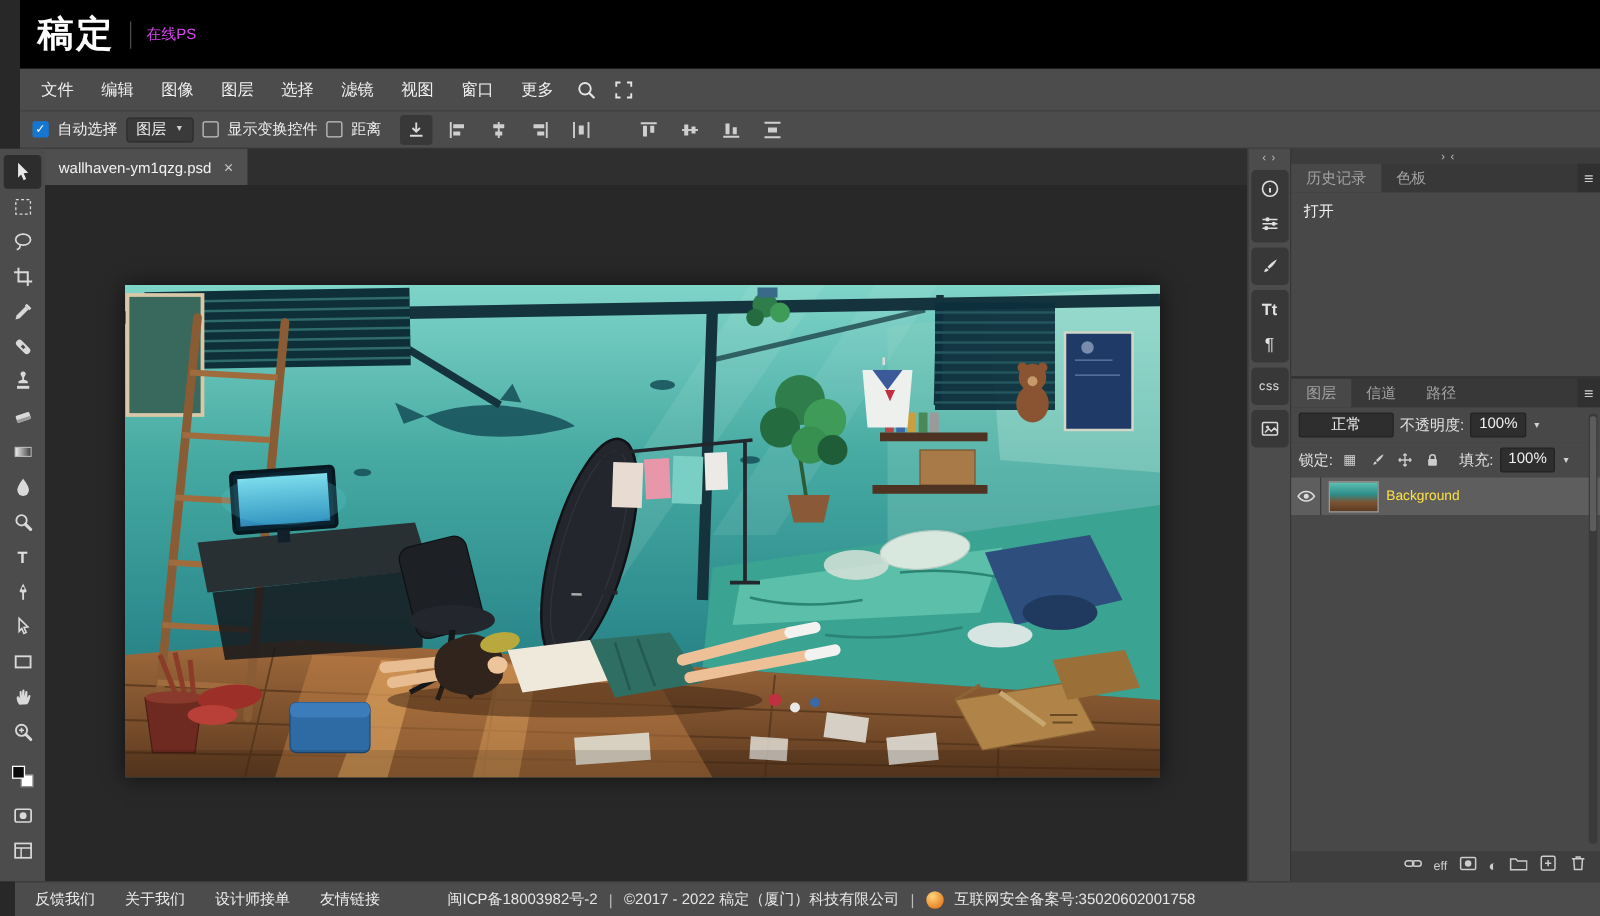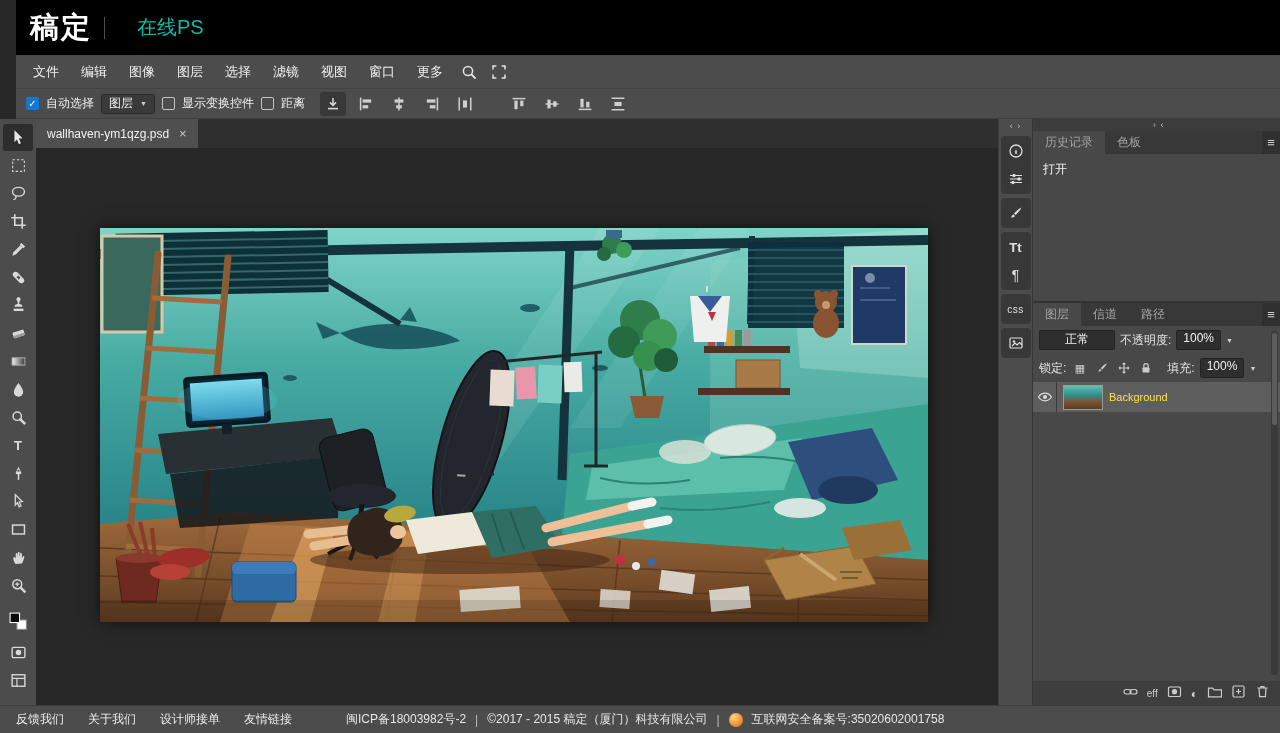--- a/index.html
+++ b/index.html
@@ -4,21 +4,21 @@
 <style>
   *{margin:0;padding:0;box-sizing:border-box;}
   html,body{background:#1a1a1a;}
   .app{position:relative;width:1280px;height:733px;background:#282828;overflow:hidden;
        font-family:"Liberation Sans","DejaVu Sans",sans-serif;padding-left:16px;-webkit-font-smoothing:antialiased;}
 
   
   .topbar{height:55px;background:#000;display:flex;align-items:center;padding-left:14px;gap:12px;}
   .logo{color:#fff;font-size:29px;font-weight:700;letter-spacing:2px;}
   .logo-sep{width:1px;height:22px;background:#4d4d4d;}
-  .subtitle{color:#14b8a6;font-size:20px;margin-left:20px;}
+  .subtitle{color:#d946ef;font-size:12px;}
 
   
   .menubar{height:34px;background:#4c4c4c;display:flex;align-items:center;padding:0 6px;border-bottom:1px solid #424242;}
   .menu-item{padding:0 11px;font-size:13px;color:#f0f0f0;line-height:34px;cursor:default;}
   .mb-icon{width:30px;height:26px;display:flex;align-items:center;justify-content:center;}
 
   
   .optionsbar{height:30px;background:#4c4c4c;display:flex;align-items:center;gap:7px;padding:0 10px;border-bottom:1px solid #3e3e3e;}
   .chk{width:13px;height:13px;border:1px solid #c4c4c4;border-radius:2px;display:inline-flex;align-items:center;justify-content:center;font-size:10px;color:#fff;background:transparent;flex:none;}
   .chk.on{background:#1577d1;border-color:#1577d1;}
@@ -80,21 +80,21 @@
   .eye-cell{width:24px;height:100%;display:flex;align-items:center;justify-content:center;border-right:1px solid #3a3a3a;}
   .thumb{width:38px;height:23px;outline:1px solid #9a9a9a;flex:none;
          background:linear-gradient(180deg,#5cc0b2 0%,#2e8c88 42%,#7a5434 68%,#5e3b20 100%);}
   .layer-name{font-size:11px;color:#fde047;}
   .layers-bottom{height:24px;background:#3e3e3e;display:flex;align-items:center;justify-content:flex-end;gap:9px;padding:0 10px;color:#cccccc;flex:none;}
   .lb-txt{font-size:10px;color:#cccccc;}
   .vscroll{position:absolute;right:2px;top:212px;bottom:30px;width:7px;background:#3a3a3a;border-radius:3px;}
   .vthumb{position:absolute;top:2px;left:1px;width:5px;height:92px;background:#5c5c5c;border-radius:2px;}
 
   
-  .footer{position:absolute;left:0;right:0;bottom:0;height:28px;background:#4c4c4c;border-top:1px solid #3c3c3c;
+  .footer{position:absolute;left:12px;right:0;bottom:0;height:28px;background:#4c4c4c;border-top:1px solid #3c3c3c;
           display:flex;align-items:center;font-size:12px;color:#ececec;padding:0 16px;white-space:nowrap;}
   .f-link{margin-right:24px;}
   .f-meta{display:flex;align-items:center;gap:9px;margin-left:30px;color:#e6e6e6;}
   .f-sep{color:#bdbdbd;}
   .f-shield{width:14px;height:14px;border-radius:50%;background:radial-gradient(circle at 35% 30%,#ffd47a,#e8862a 70%);display:inline-block;flex:none;}
 
   .watermark{position:absolute;right:8px;bottom:5px;font-size:26px;color:rgba(255,255,255,.62);letter-spacing:1px;z-index:60;text-shadow:0 1px 3px rgba(0,0,0,.35);}
 </style>
 </head>
 <body>
@@ -694,20 +694,20 @@
   </div>
 
   <div class="footer">
     <span class="f-link">反馈我们</span>
     <span class="f-link">关于我们</span>
     <span class="f-link">设计师接单</span>
     <span class="f-link">友情链接</span>
     <span class="f-meta">
       <span>闽ICP备18003982号-2</span>
       <span class="f-sep">|</span>
-      <span>©2017 - 2015 稿定（厦门）科技有限公司</span>
+      <span>©2017 - 2022 稿定（厦门）科技有限公司</span>
       <span class="f-sep">|</span>
       <span class="f-shield"></span>
       <span>互联网安全备案号:35020602001758</span>
     </span>
   </div>
 
 </div>
 
 </body></html>

